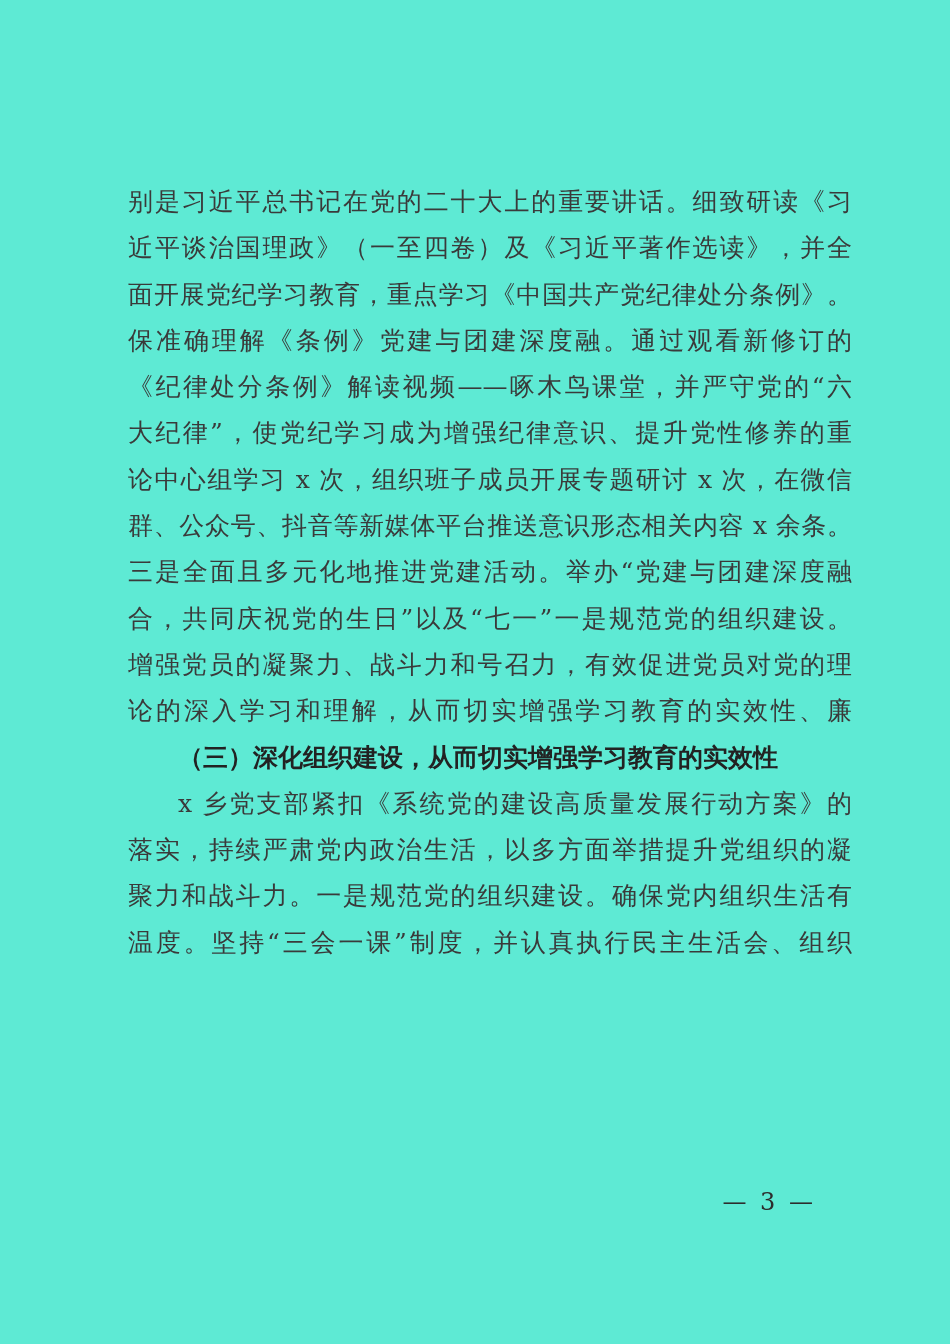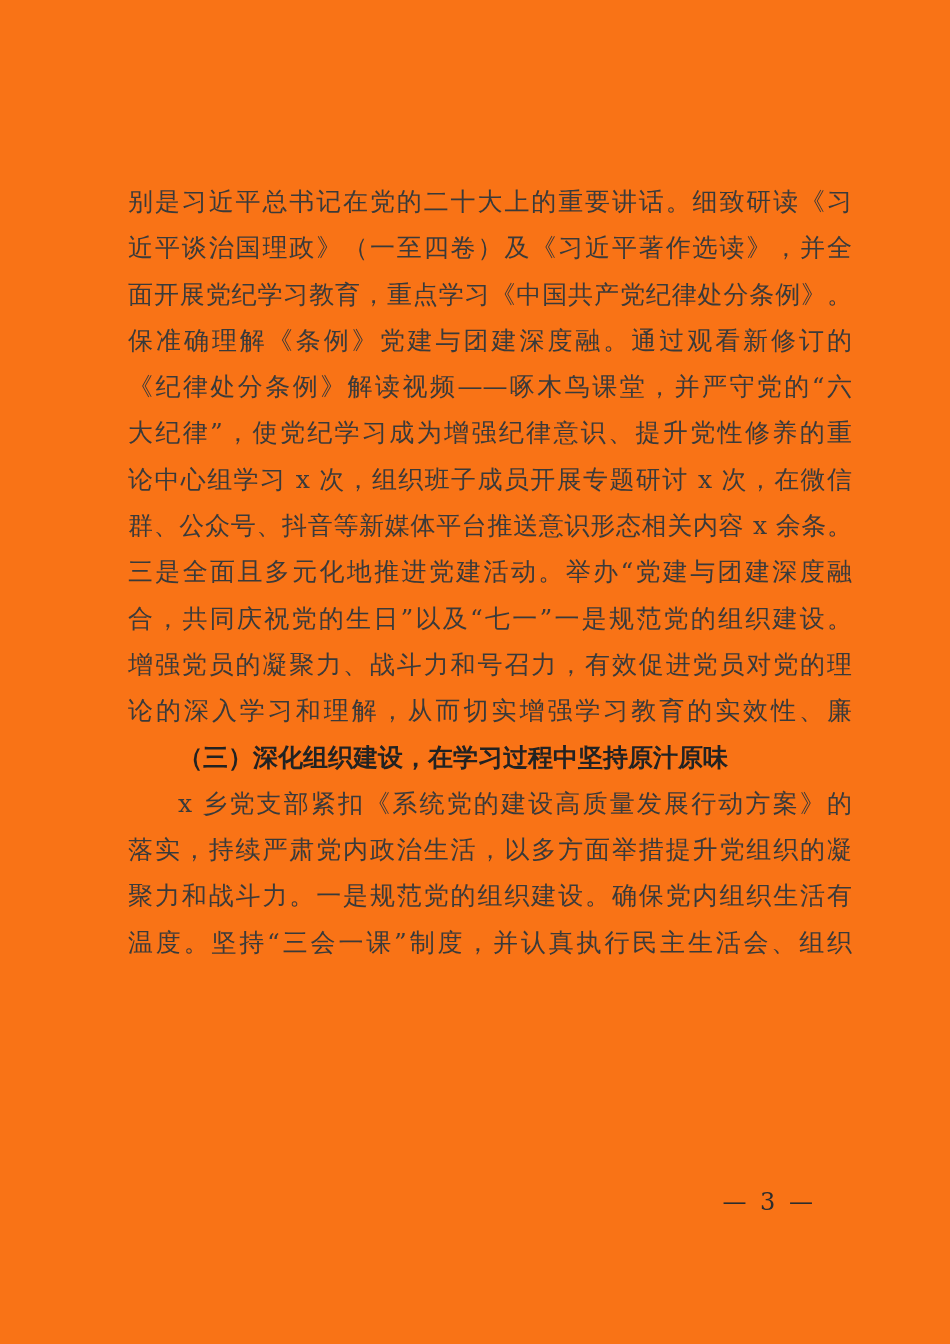--- a/index.html
+++ b/index.html
@@ -5,21 +5,21 @@
   html, body { margin: 0; padding: 0; }
   body {
     width: 950px; height: 1344px;
     background: #ffffff;
     position: relative;
     font-family: "DejaVu Serif", "Liberation Serif", serif;
     overflow: hidden;
   }
   .page {
     position: absolute; inset: 0;
-    background: #f97316;
+    background: #5eead4;
   }
   .content {
     position: absolute;
     left: 128px; top: 179px;
     width: 724px;
     font-size: 25px;
     line-height: 46.3px;
     color: #3a3a3a;
   }
   .line { min-height: 46.3px; white-space: normal; }
@@ -53,20 +53,20 @@
     <div class="line just">面开展党纪学习教育，重点学习《中国共产党纪律处分条例》。</div>
     <div class="line just">保准确理解《条例》党建与团建深度融。通过观看新修订的</div>
     <div class="line just">《纪律处分条例》解读视频——啄木鸟课堂，并严守党的“六</div>
     <div class="line just">大纪律”，使党纪学习成为增强纪律意识、提升党性修养的重</div>
     <div class="line just">论中心组学习 x 次，组织班子成员开展专题研讨 x 次，在微信</div>
     <div class="line just">群、公众号、抖音等新媒体平台推送意识形态相关内容 x 余条。</div>
     <div class="line just">三是全面且多元化地推进党建活动。举办“党建与团建深度融</div>
     <div class="line just">合，共同庆祝党的生日”以及“七一”一是规范党的组织建设。</div>
     <div class="line just">增强党员的凝聚力、战斗力和号召力，有效促进党员对党的理</div>
     <div class="line just">论的深入学习和理解，从而切实增强学习教育的实效性、廉</div>
-    <div class="line heading">（三）深化组织建设，在学习过程中坚持原汁原味</div>
+    <div class="line heading">（三）深化组织建设，从而切实增强学习教育的实效性</div>
     <div class="line just indent">x 乡党支部紧扣《系统党的建设高质量发展行动方案》的</div>
     <div class="line just">落实，持续严肃党内政治生活，以多方面举措提升党组织的凝</div>
     <div class="line just">聚力和战斗力。一是规范党的组织建设。确保党内组织生活有</div>
     <div class="line just">温度。坚持“三会一课”制度，并认真执行民主生活会、组织</div>
   </div>
   <div class="pagenum">— 3 —</div>
 </div>
 
 </body></html>

